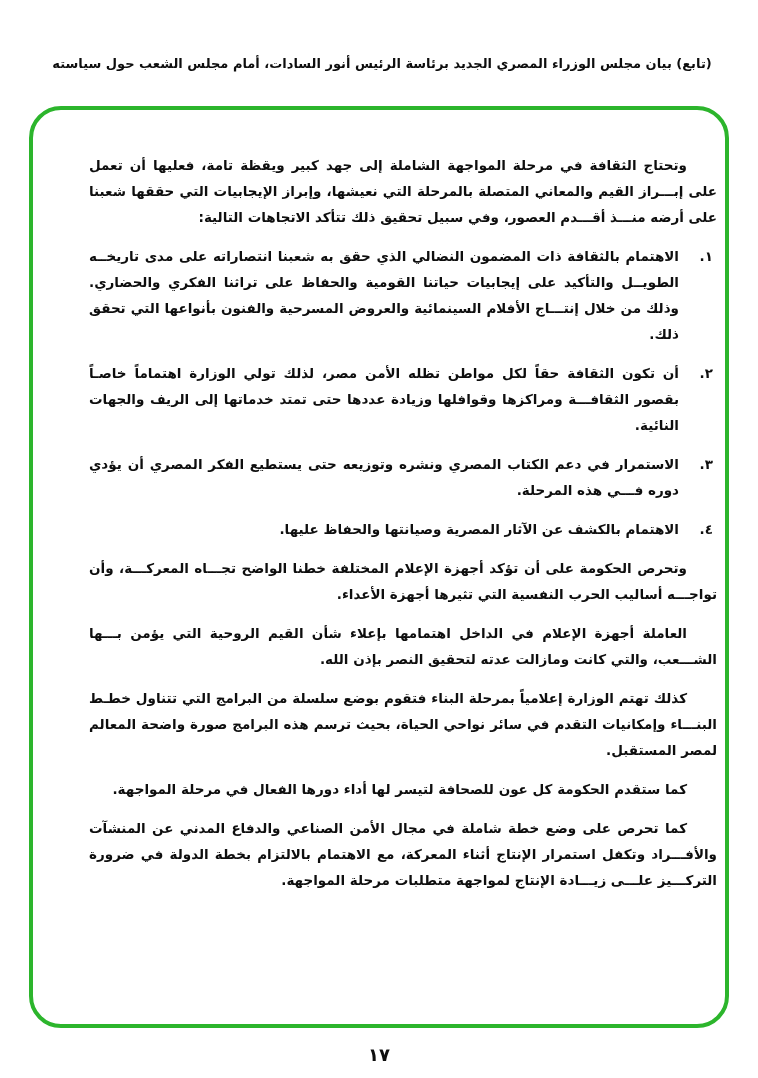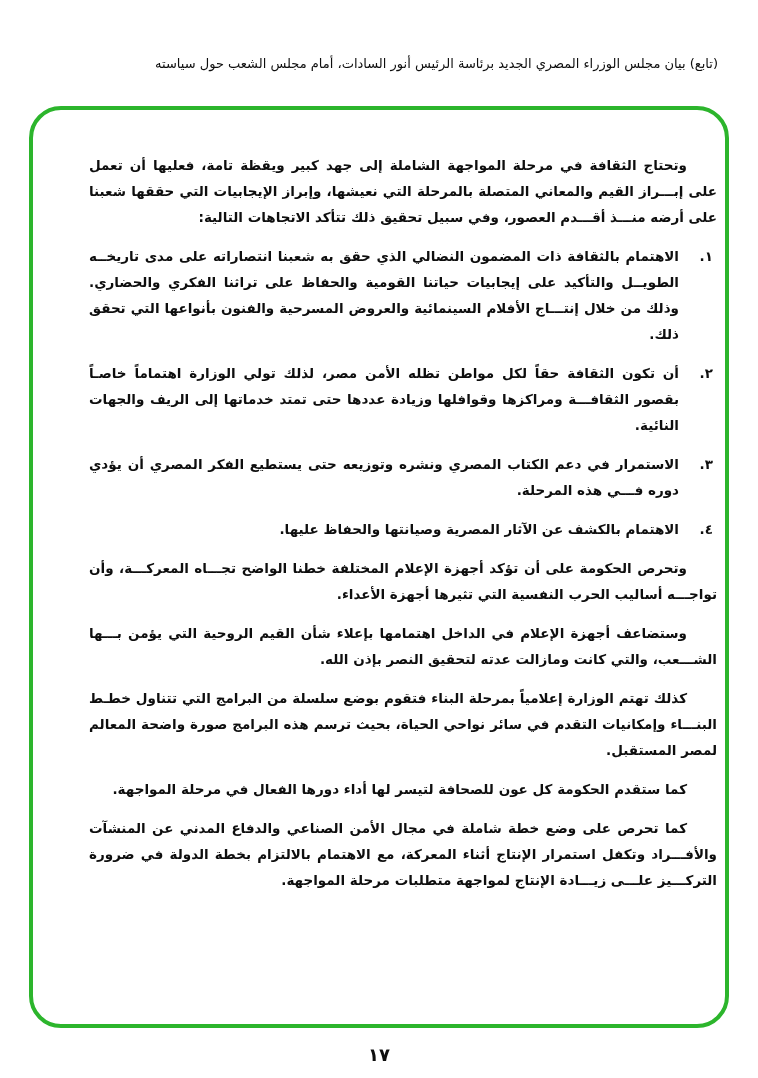--- a/index.html
+++ b/index.html
@@ -10,23 +10,24 @@
     position: relative;
     overflow: hidden;
     font-family: "DejaVu Sans", sans-serif;
     color: #0e0e0e;
   }
   .doc-header {
     position: absolute;
     top: 56px;
     left: 46px;
     right: 40px;
+    text-align: center;
     direction: rtl;
     font-size: 13px;
-    font-weight: normal;
+    font-weight: bold;
   }
   .border-frame {
     position: absolute;
     top: 106px;
     left: 29px;
     width: 700px;
     height: 922px;
     border: 4px solid #2cb52c;
     border-radius: 32px;
     box-sizing: border-box;
@@ -95,21 +96,21 @@
     </div>
 
     <div class="list-item">
       <span class="list-num">٤.</span>
       <span class="list-text">الاهتمام بالكشف عن الآثار المصرية وصيانتها والحفاظ عليها.</span>
     </div>
 
 
     <p class="para">وتحرص الحكومة على أن تؤكد أجهزة الإعلام المختلفة خطنا الواضح تجـــاه المعركـــة، وأن تواجـــه أساليب الحرب النفسية التي تثيرها أجهزة الأعداء.</p>
 
-    <p class="para">وستضاعف أجهزة الإعلام في الداخل اهتمامها بإعلاء شأن القيم الروحية التي يؤمن بـــها الشـــعب، والتي كانت ومازالت عدته لتحقيق النصر بإذن الله.</p>
+    <p class="para">العاملة أجهزة الإعلام في الداخل اهتمامها بإعلاء شأن القيم الروحية التي يؤمن بـــها الشـــعب، والتي كانت ومازالت عدته لتحقيق النصر بإذن الله.</p>
 
     <p class="para">كذلك تهتم الوزارة إعلامياً بمرحلة البناء فتقوم بوضع سلسلة من البرامج التي تتناول خطـط البنـــاء وإمكانيات التقدم في سائر نواحي الحياة، بحيث ترسم هذه البرامج صورة واضحة المعالم لمصر المستقبل.</p>
 
     <p class="para">كما ستقدم الحكومة كل عون للصحافة لتيسر لها أداء دورها الفعال في مرحلة المواجهة.</p>
 
 
     <p class="para">كما تحرص على وضع خطة شاملة في مجال الأمن الصناعي والدفاع المدني عن المنشآت والأفـــراد وتكفل استمرار الإنتاج أثناء المعركة، مع الاهتمام بالالتزام بخطة الدولة في ضرورة التركـــيز علـــى زيـــادة الإنتاج لمواجهة متطلبات مرحلة المواجهة.</p>
 
   </div>
 </div>

